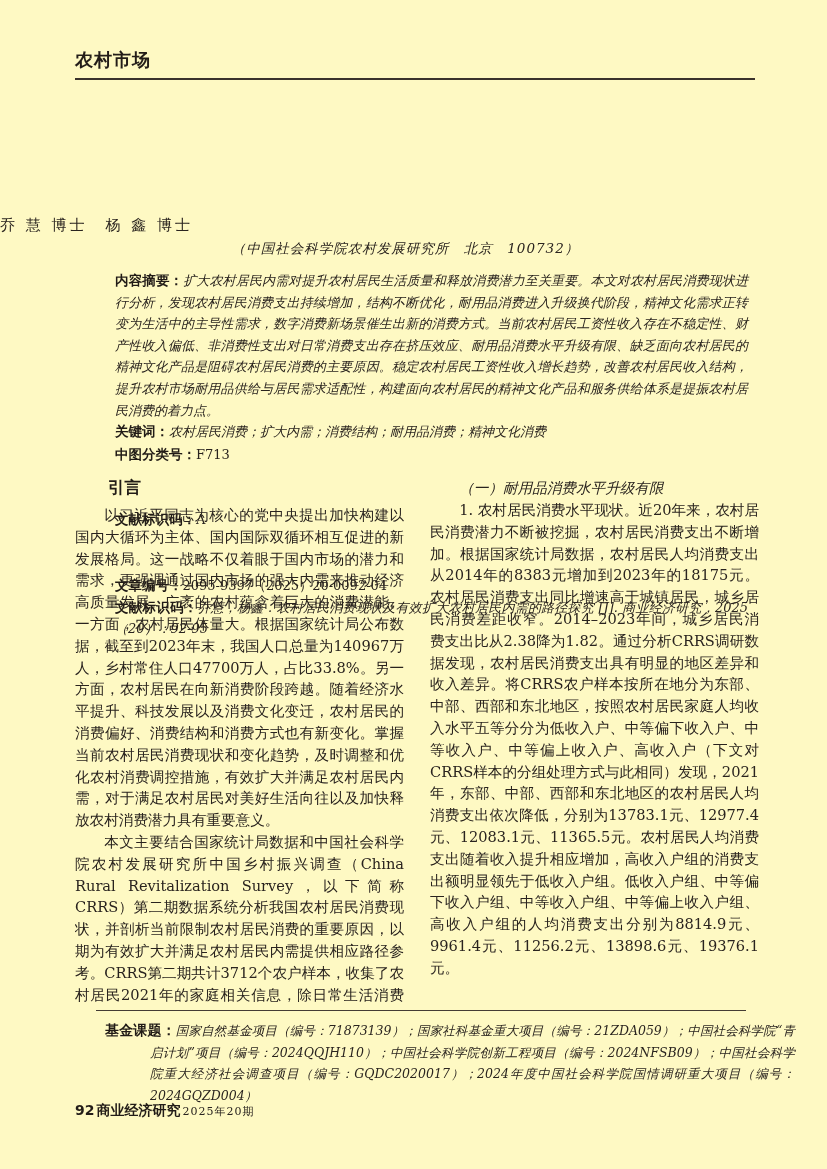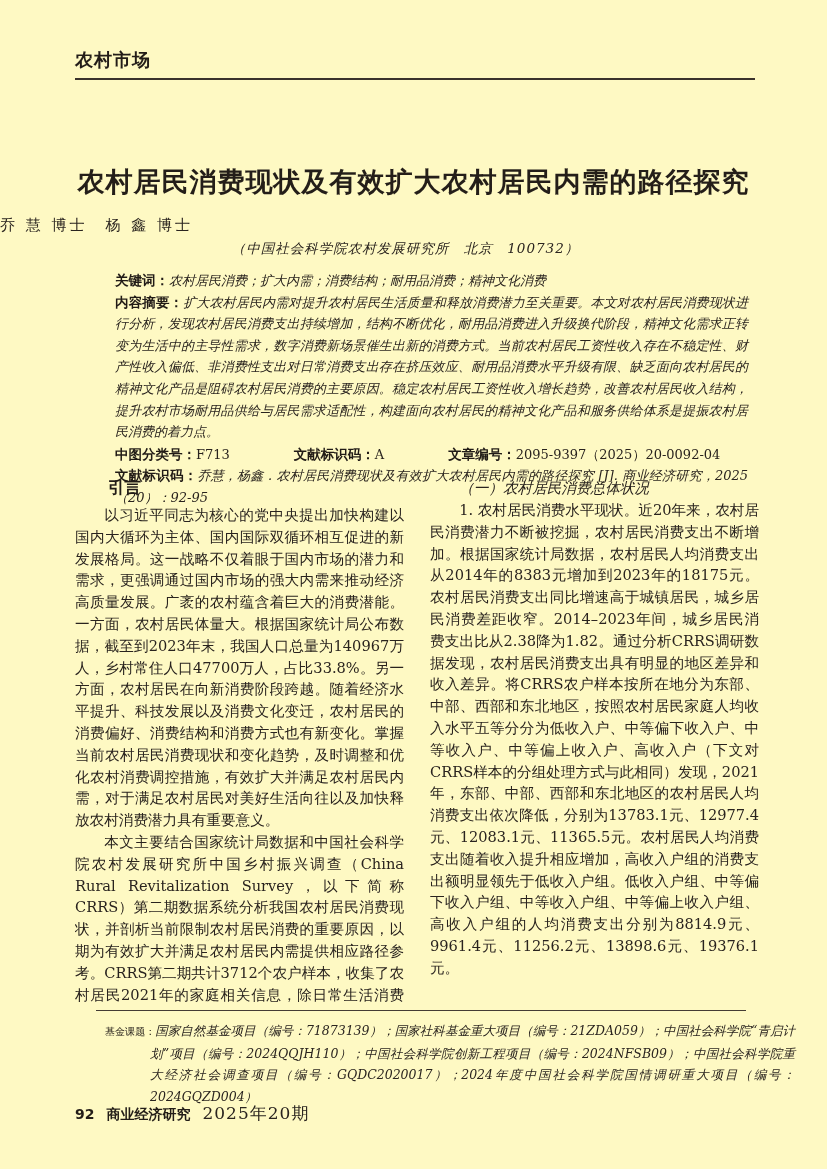--- a/index.html
+++ b/index.html
@@ -66,21 +66,21 @@
   }
   .abstract-block p { margin: 0; }
   .lbl {
     font-family: "DejaVu Sans", "Liberation Sans", sans-serif;
     font-weight: bold;
     font-style: normal;
     font-size: 13.5px;
     color: #211b16;
   }
   .kai { font-style: italic; }
-  .meta-line { display: flex; gap: 64px; margin-top: 1px; }
+  .meta-line { display: flex; gap: 44px; margin-top: 1px; flex-direction: column; }
   .meta-item { white-space: nowrap; }
   .meta-item .val { font-style: normal; }
 
   
   .columns {
     position: absolute;
     top: 476px; left: 75px; width: 684px; height: 528px;
     display: flex;
     gap: 26px;
     overflow: hidden;
@@ -120,72 +120,71 @@
     text-indent: -45px;
     color: #2a241f;
   }
 
   
   .page-footer {
     position: absolute;
     top: 1102px; left: 75px;
     display: flex;
     align-items: baseline;
-    gap: 12px;
+    gap: 2px;
   }
   .page-num, .journal-name {
     font-family: "DejaVu Sans", "Liberation Sans", sans-serif;
     font-weight: bold;
     font-size: 14px;
     color: #231d18;
   }
-  .issue { font-size: 17px; color: #2a241f; letter-spacing: 1px; }
+  .issue { font-size: 11px; color: #2a241f; letter-spacing: 1px; }
 </style>
 </head>
 <body>
 
 <div class="page">
 
   <div class="col-header">
     <span>农村市场</span>
   </div>
 
-  <h1 class="title">农村居民消费现状及有效扩大农村居民内需的路径探究</h1>
 
   <div class="authors">乔 慧 博士　杨 鑫 博士</div>
 
   <div class="affiliation">（中国社会科学院农村发展研究所　北京　100732）</div>
 
   <div class="abstract-block">
+    <p class="kai"><span class="lbl">内容摘要：</span><span>扩大农村居民内需对提升农村居民生活质量和释放消费潜力至关重要。本文对农村居民消费现状进行分析，发现农村居民消费支出持续增加，结构不断优化，耐用品消费进入升级换代阶段，精神文化需求正转变为生活中的主导性需求，数字消费新场景催生出新的消费方式。当前农村居民工资性收入存在不稳定性、财产性收入偏低、非消费性支出对日常消费支出存在挤压效应、耐用品消费水平升级有限、缺乏面向农村居民的精神文化产品是阻碍农村居民消费的主要原因。稳定农村居民工资性收入增长趋势，改善农村居民收入结构，提升农村市场耐用品供给与居民需求适配性，构建面向农村居民的精神文化产品和服务供给体系是提振农村居民消费的着力点。</span></p>
     <p class="kai"><span class="lbl">关键词：</span><span>农村居民消费；扩大内需；消费结构；耐用品消费；精神文化消费</span></p>
-    <p class="kai"><span class="lbl">内容摘要：</span><span>扩大农村居民内需对提升农村居民生活质量和释放消费潜力至关重要。本文对农村居民消费现状进行分析，发现农村居民消费支出持续增加，结构不断优化，耐用品消费进入升级换代阶段，精神文化需求正转变为生活中的主导性需求，数字消费新场景催生出新的消费方式。当前农村居民工资性收入存在不稳定性、财产性收入偏低、非消费性支出对日常消费支出存在挤压效应、耐用品消费水平升级有限、缺乏面向农村居民的精神文化产品是阻碍农村居民消费的主要原因。稳定农村居民工资性收入增长趋势，改善农村居民收入结构，提升农村市场耐用品供给与居民需求适配性，构建面向农村居民的精神文化产品和服务供给体系是提振农村居民消费的着力点。</span></p>
     <div class="meta-line">
       <span class="meta-item"><span class="lbl">中图分类号：</span><span class="val">F713</span></span>
       <span class="meta-item"><span class="lbl">文献标识码：</span><span class="val">A</span></span>
       <span class="meta-item"><span class="lbl">文章编号：</span><span class="val">2095-9397（2025）20-0092-04</span></span>
     </div>
     <p class="kai"><span class="lbl">文献标识码：</span><span>乔慧，杨鑫 . 农村居民消费现状及有效扩大农村居民内需的路径探究 [J]. 商业经济研究，2025（20）：92-95</span></p>
   </div>
 
   <div class="columns">
     <div class="col">
       <h2 class="sec-heading">引言</h2>
       <p>以习近平同志为核心的党中央提出加快构建以国内大循环为主体、国内国际双循环相互促进的新发展格局。这一战略不仅着眼于国内市场的潜力和需求，更强调通过国内市场的强大内需来推动经济高质量发展。广袤的农村蕴含着巨大的消费潜能。一方面，农村居民体量大。根据国家统计局公布数据，截至到2023年末，我国人口总量为140967万人，乡村常住人口47700万人，占比33.8%。另一方面，农村居民在向新消费阶段跨越。随着经济水平提升、科技发展以及消费文化变迁，农村居民的消费偏好、消费结构和消费方式也有新变化。掌握当前农村居民消费现状和变化趋势，及时调整和优化农村消费调控措施，有效扩大并满足农村居民内需，对于满足农村居民对美好生活向往以及加快释放农村消费潜力具有重要意义。</p>
       <p>本文主要结合国家统计局数据和中国社会科学院农村发展研究所中国乡村振兴调查（China Rural Revitalization Survey，以下简称CRRS）第二期数据系统分析我国农村居民消费现状，并剖析当前限制农村居民消费的重要原因，以期为有效扩大并满足农村居民内需提供相应路径参考。CRRS第二期共计3712个农户样本，收集了农村居民2021年的家庭相关信息，除日常生活消费外，CRRS还收集了农户家庭的财产性支出、转移性支出、购买生产性资产支出信息，可以作为分析农村居民总支出的补充。</p>
     </div>
     <div class="col">
-      <p class="sub-heading">（一）农村居民消费总体状况</p>
+      <p class="sub-heading">（一）耐用品消费水平升级有限</p>
       <p>1. 农村居民消费水平现状。近20年来，农村居民消费潜力不断被挖掘，农村居民消费支出不断增加。根据国家统计局数据，农村居民人均消费支出从2014年的8383元增加到2023年的18175元。农村居民消费支出同比增速高于城镇居民，城乡居民消费差距收窄。2014–2023年间，城乡居民消费支出比从2.38降为1.82。通过分析CRRS调研数据发现，农村居民消费支出具有明显的地区差异和收入差异。将CRRS农户样本按所在地分为东部、中部、西部和东北地区，按照农村居民家庭人均收入水平五等分分为低收入户、中等偏下收入户、中等收入户、中等偏上收入户、高收入户（下文对CRRS样本的分组处理方式与此相同）发现，2021年，东部、中部、西部和东北地区的农村居民人均消费支出依次降低，分别为13783.1元、12977.4元、12083.1元、11365.5元。农村居民人均消费支出随着收入提升相应增加，高收入户组的消费支出额明显领先于低收入户组。低收入户组、中等偏下收入户组、中等收入户组、中等偏上收入户组、高收入户组的人均消费支出分别为8814.9元、9961.4元、11256.2元、13898.6元、19376.1元。</p>
 
     </div>
   </div>
 
   <div class="footnote-divider"></div>
 
-  <div class="footnote"><span class="lbl" style="font-family:'DejaVu Serif','Liberation Serif',serif;font-weight:normal;font-size:10px;">基金课题：</span><span>国家自然基金项目（编号：71873139）；国家社科基金重大项目（编号：21ZDA059）；中国社会科学院“青启计划”项目（编号：2024QQJH110）；中国社会科学院创新工程项目（编号：2024NFSB09）；中国社会科学院重大经济社会调查项目（编号：GQDC2020017）；2024年度中国社会科学院国情调研重大项目（编号：2024GQZD004）</span></div>
+  <div class="footnote"><span class="lbl" style="font-family:'DejaVu Serif','Liberation Serif',serif;font-weight:bold;font-size:14px;">基金课题：</span><span>国家自然基金项目（编号：71873139）；国家社科基金重大项目（编号：21ZDA059）；中国社会科学院“青启计划”项目（编号：2024QQJH110）；中国社会科学院创新工程项目（编号：2024NFSB09）；中国社会科学院重大经济社会调查项目（编号：GQDC2020017）；2024年度中国社会科学院国情调研重大项目（编号：2024GQZD004）</span></div>
 
   <div class="page-footer">
     <span class="page-num">92</span>
     <span class="journal-name">商业经济研究</span>
     <span class="issue">2025年20期</span>
   </div>
 
 </div>
 
 </body></html>

